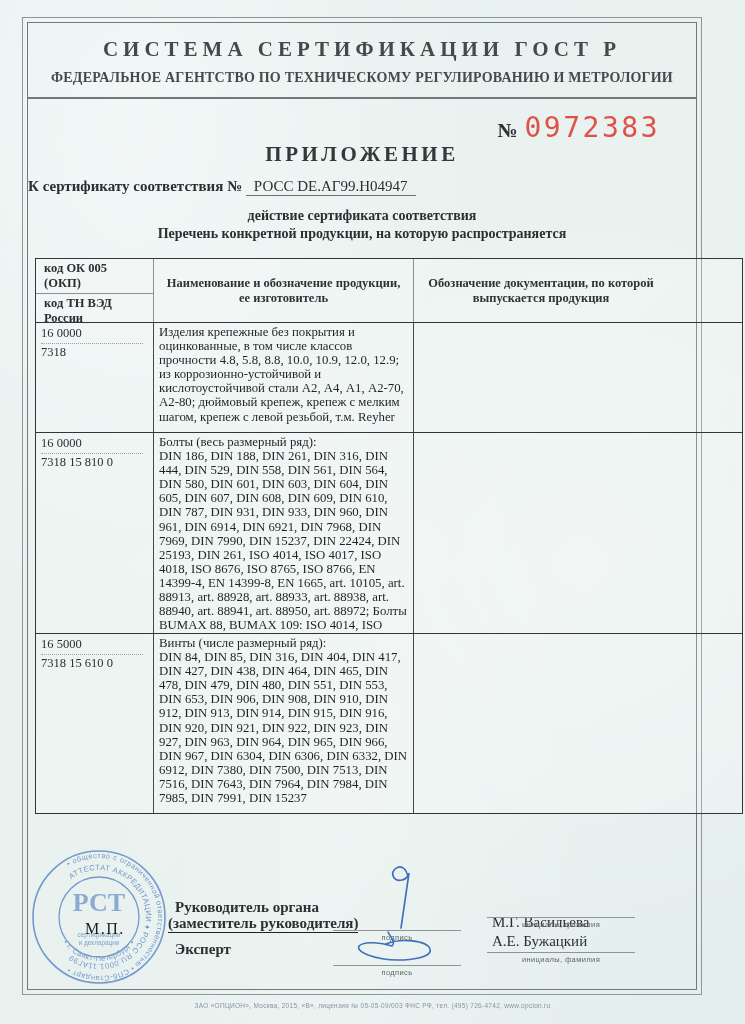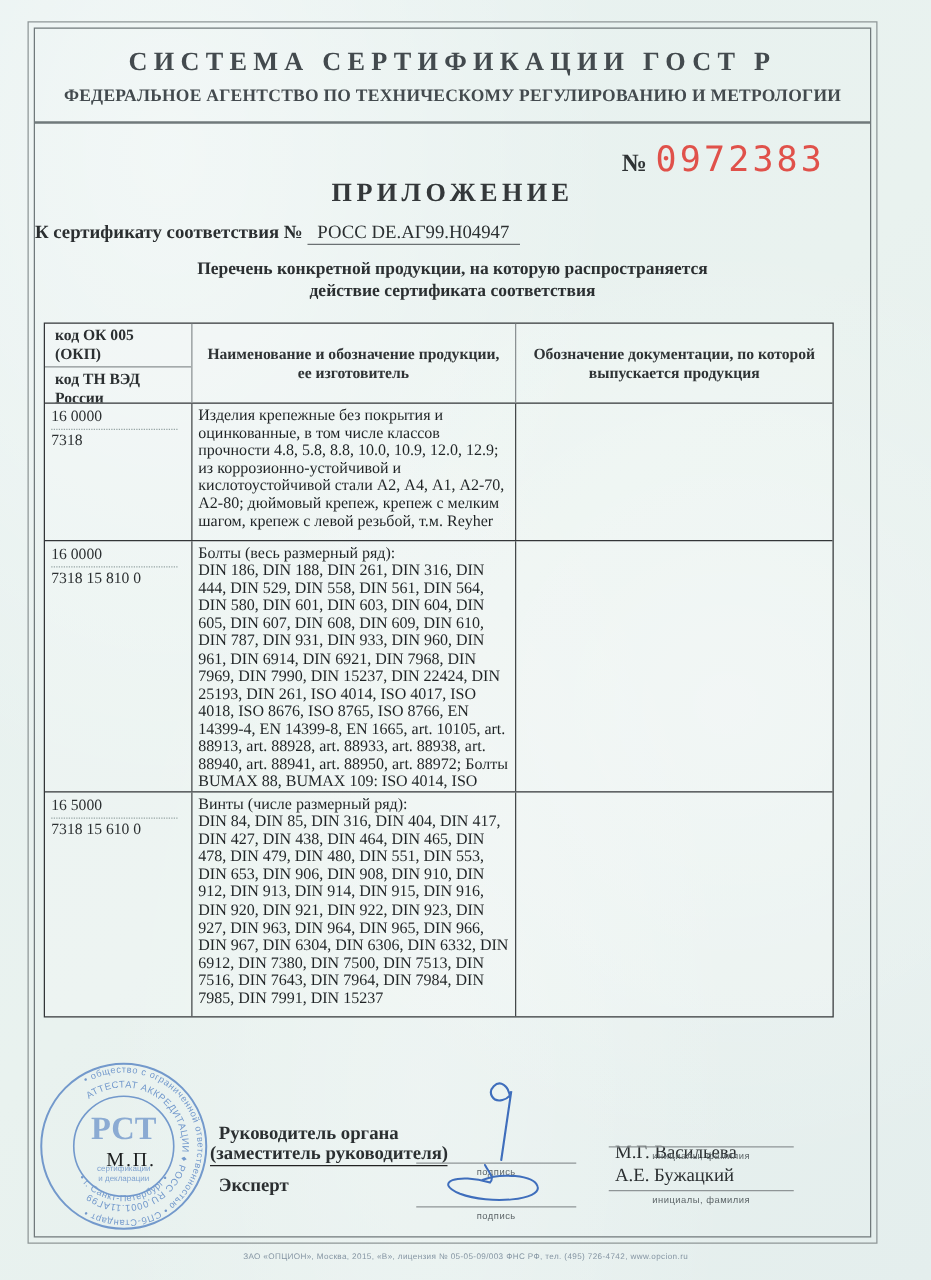--- a/index.html
+++ b/index.html
@@ -24,21 +24,21 @@
   .blank-no .digits{font-family:"DejaVu Sans Mono", monospace; font-size:28px;
       letter-spacing:2.5px; color:#e0514a; font-weight:400;}
   .doc-title{position:absolute; left:28px; right:49px; top:142px; text-align:center;
       font-size:21px; font-weight:700; letter-spacing:3.5px; color:#34383a;}
   .cert-line{position:absolute; left:28px; right:49px; top:178px; text-align:left; font-size:15px;}
   .cert-line .lbl{font-weight:700;}
   .cert-line .num{border-bottom:1px solid #6b7173; padding:0 8px 1px 8px; font-size:15px;}
   .list-head{position:absolute; left:28px; right:49px; top:207px; text-align:center;
       font-size:14px; font-weight:700; line-height:18px;}
   
-  .tbl{position:absolute; left:35px; top:258px; width:632px; border:1.6px solid #333638;
+  .tbl{position:absolute; left:35px; top:258px; width:708px; border:1.6px solid #333638;
        background:rgba(255,255,255,.18); box-sizing:border-box;}
   .trow{display:flex; width:100%; box-sizing:border-box;}
   .tcell{box-sizing:border-box; overflow:hidden;}
   .c1{width:118px; border-right:1.2px solid #44484a;}
   .c2{width:260px; border-right:1.2px solid #44484a;}
   .c3{width:254px;}
   .thead{height:64px; border-bottom:1.6px solid #333638;}
   .thead .c1{border-right:1px solid #8b9193; display:flex; flex-direction:column;}
   .thead .c2{border-right:1px solid #8b9193;}
   .thead .hc{display:flex; align-items:center; justify-content:center; text-align:center;
@@ -98,22 +98,22 @@
   </div>
 
   <div class="doc-title">ПРИЛОЖЕНИЕ</div>
 
   <div class="cert-line">
     <span class="lbl">К сертификату соответствия №</span>
     <span class="num">РОСС DE.АГ99.H04947</span>
   </div>
 
   <div class="list-head">
+    <div>действие сертификата соответствия</div>
     <div>Перечень конкретной продукции,  на которую распространяется</div>
-    <div>действие сертификата соответствия</div>
   </div>
 
   <div class="tbl">
     <div class="trow thead">
       <div class="tcell c1">
         <div class="half top">код ОК 005 (ОКП)</div>
         <div class="half">код ТН ВЭД России</div>
       </div>
       <div class="tcell c2 hc">Наименование и обозначение продукции, ее изготовитель</div>
       <div class="tcell c3 hc">Обозначение документации, по которой выпускается продукция</div>

